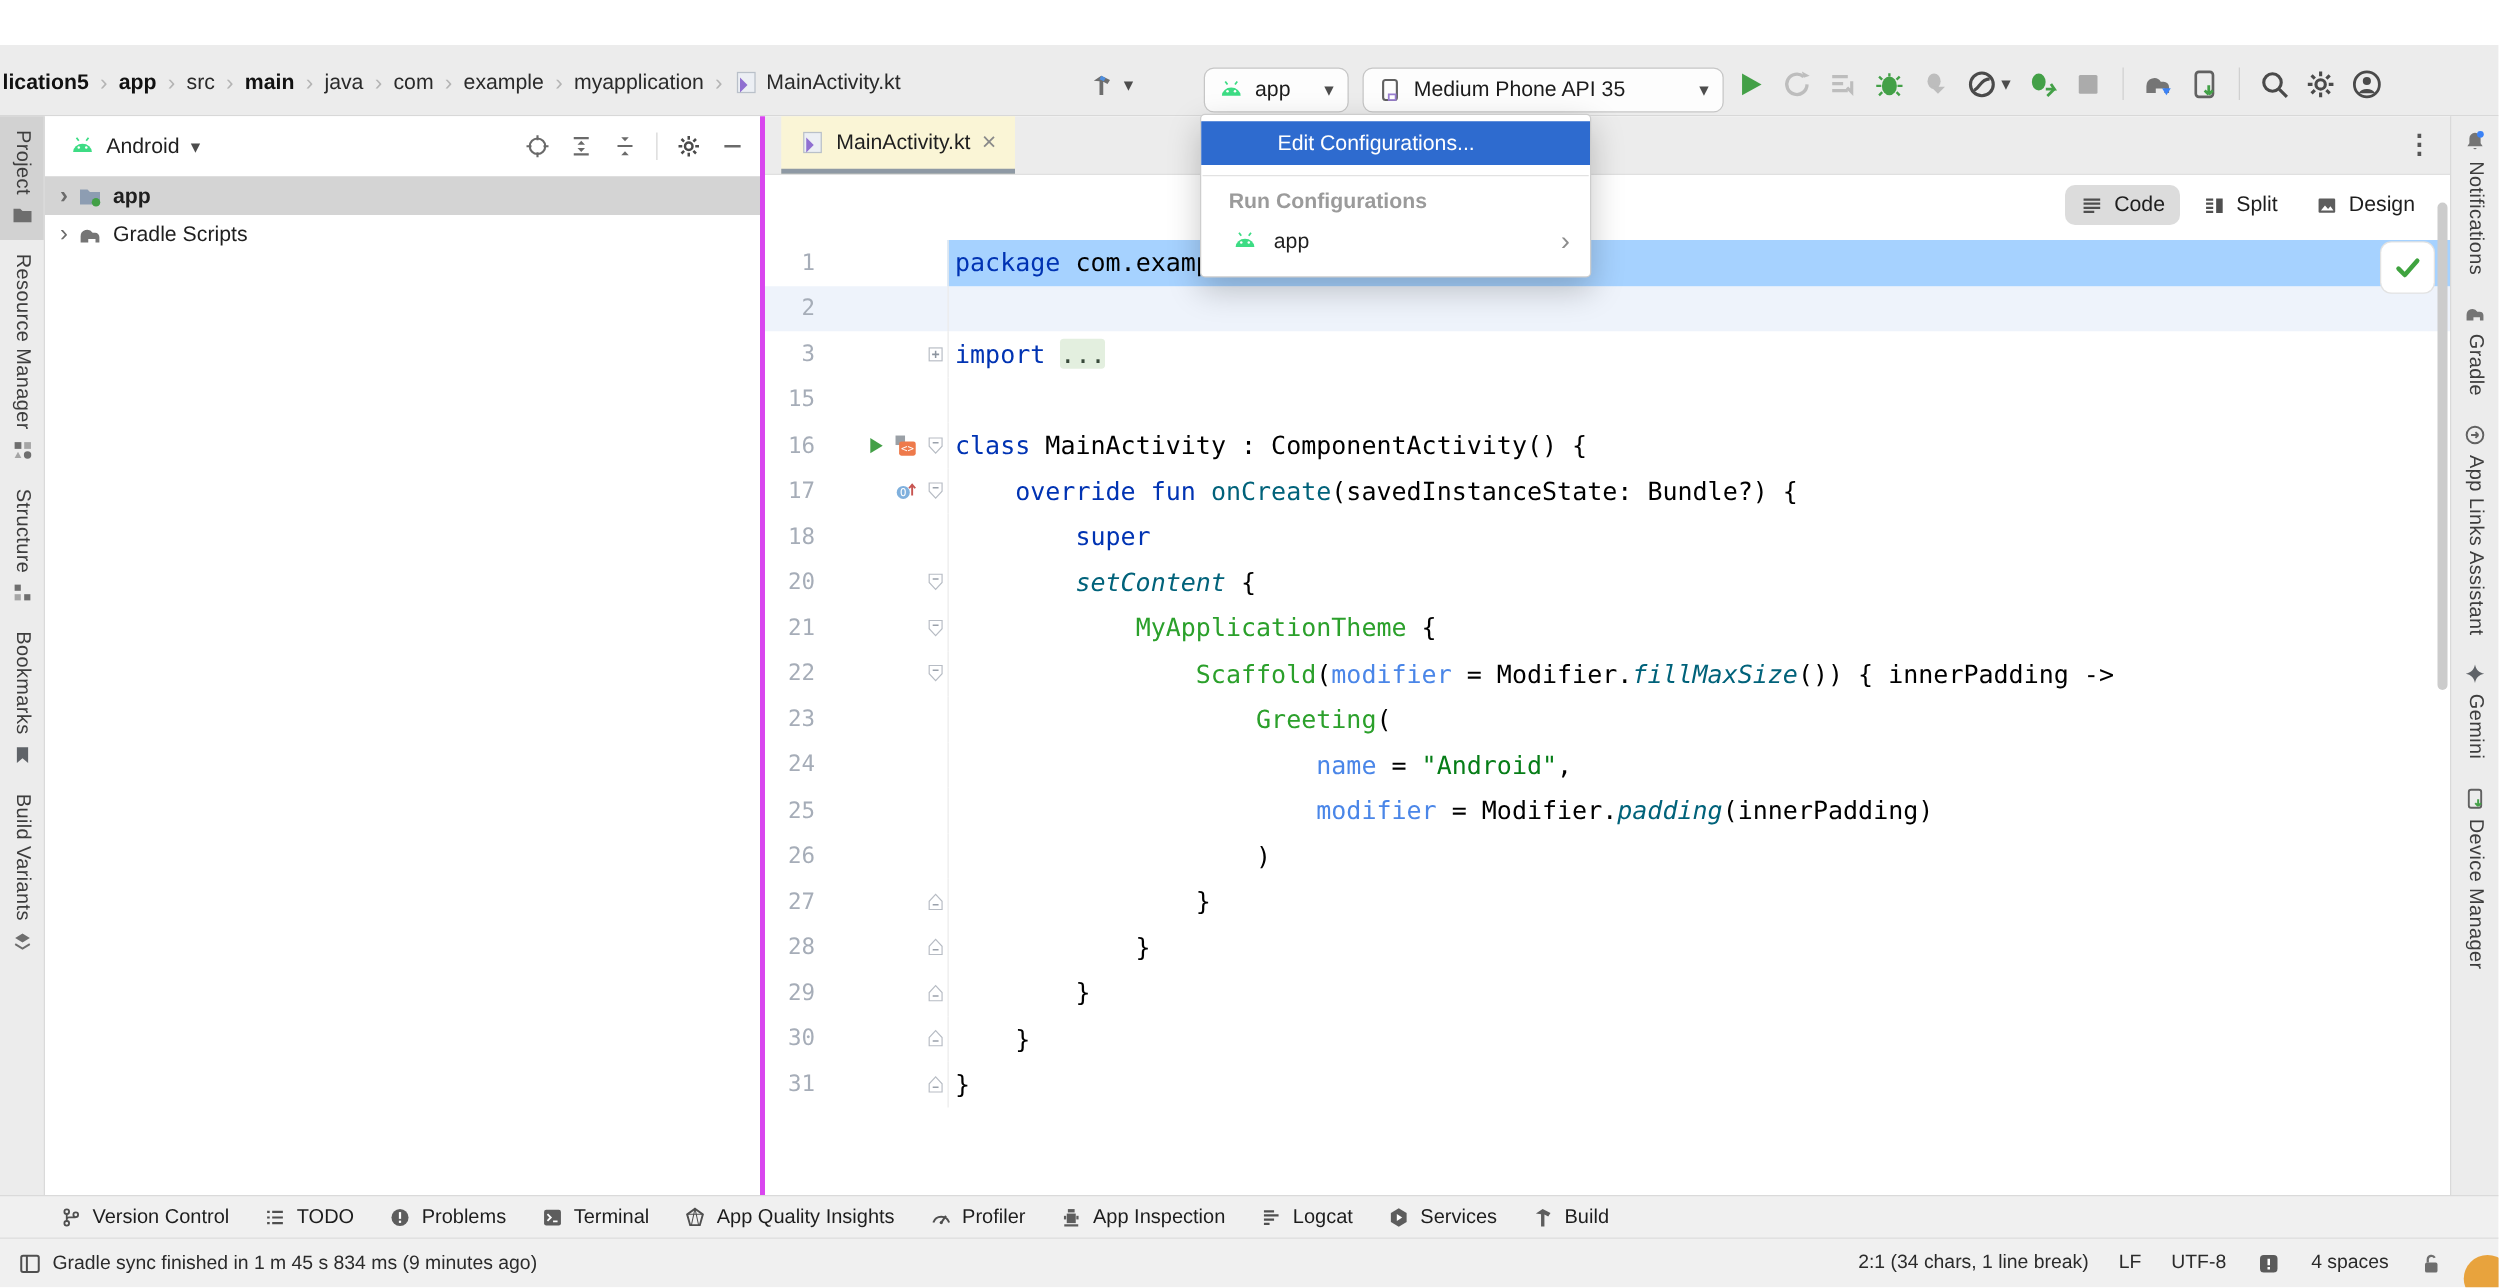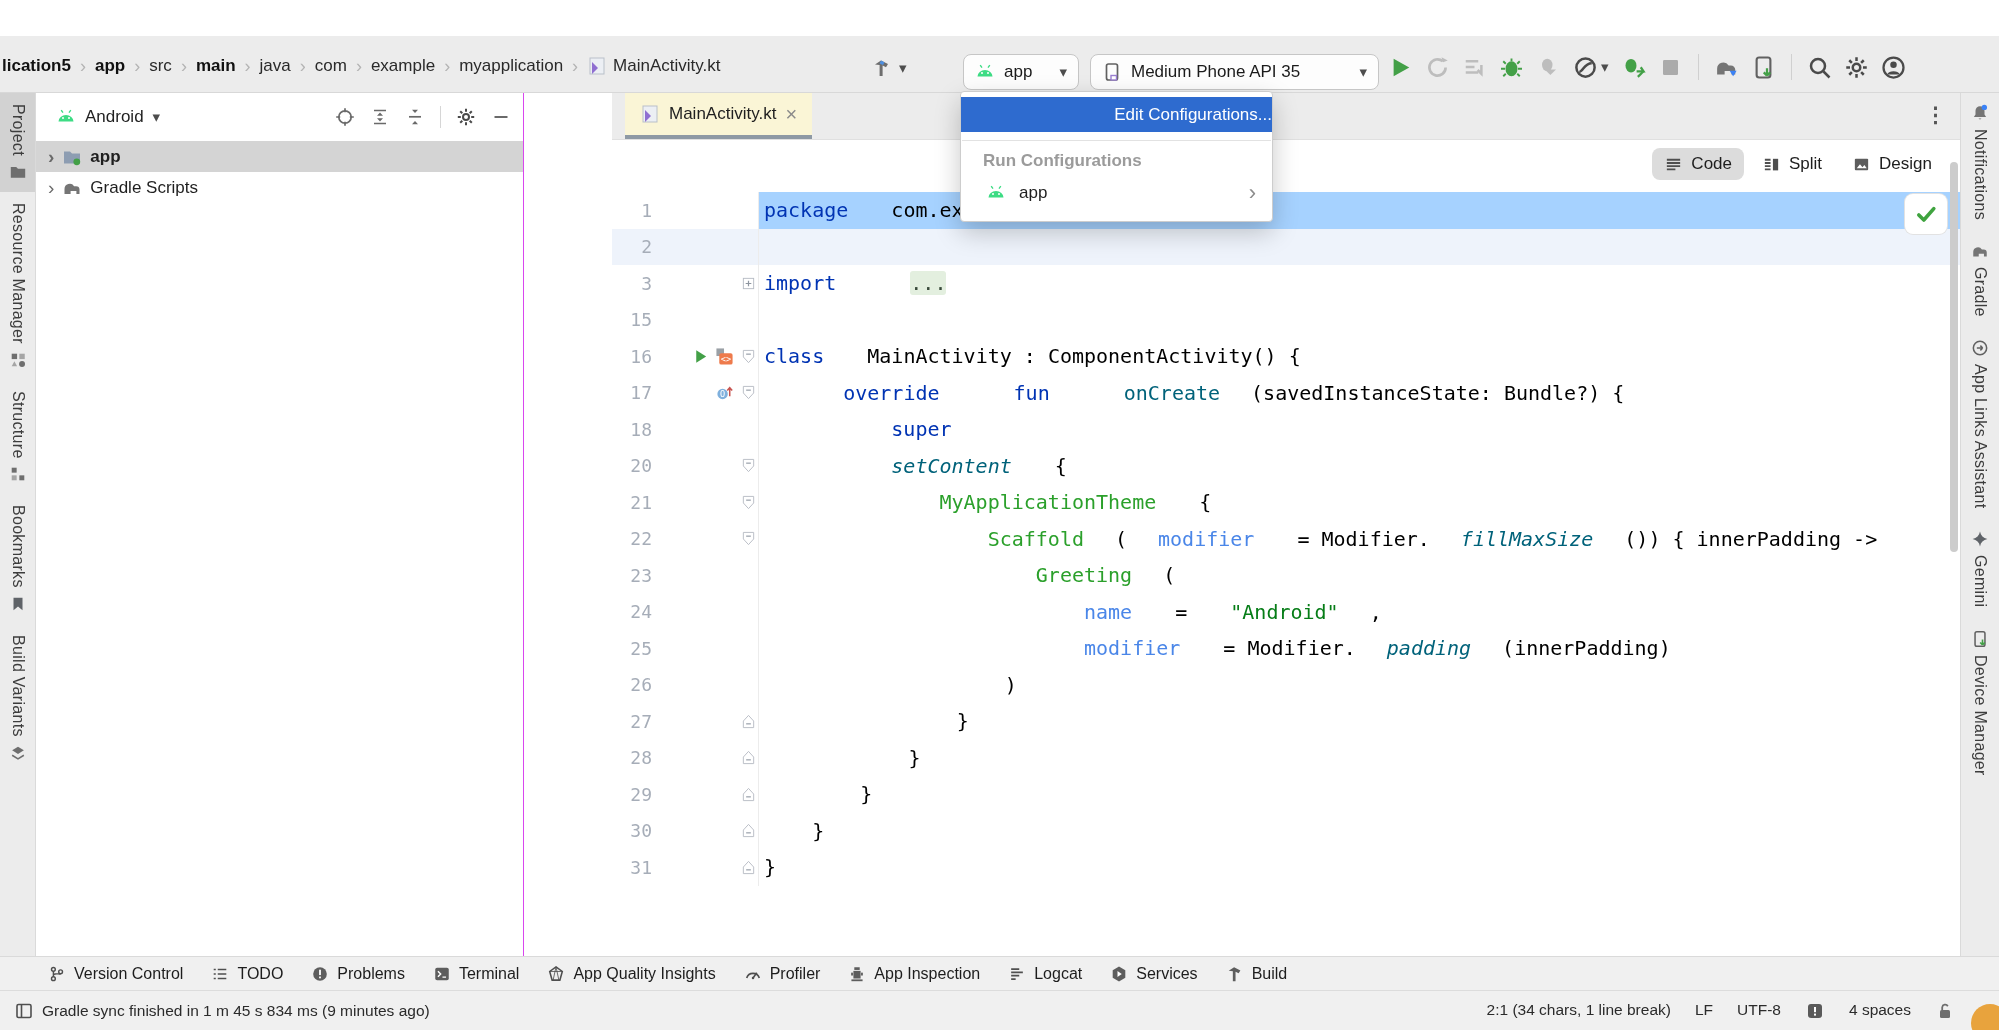--- a/index.html
+++ b/index.html
@@ -42,22 +42,22 @@
               border-right:1px solid #dadada;box-sizing:border-box;display:flex;flex-direction:column;align-items:center;}
   .rightstripe{position:absolute;right:0;top:93px;width:39px;bottom:74px;background:#ececec;
                border-left:1px solid #dadada;box-sizing:border-box;display:flex;flex-direction:column;align-items:center;}
   .stripe-item{width:100%;display:flex;flex-direction:column;align-items:center;gap:7px;
                padding:11px 0;font-size:16px;color:#3d3d3d;}
   .stripe-item .ic svg{width:18px;height:18px;}
   .stripe-item.selected{background:#d2d2d2;}
   .vlabel{writing-mode:vertical-rl;letter-spacing:.3px;}
 
   
-  .projectpanel{position:absolute;left:36px;top:93px;width:488px;bottom:74px;background:#fff;
-                border-right:1px solid #d946ef;box-sizing:border-box;}
+  .projectpanel{position:absolute;left:36px;top:93px;width:576px;bottom:74px;background:#fff;
+                border-right:4px solid #d946ef;box-sizing:border-box;}
   .pheader{height:48px;display:flex;align-items:center;padding:0 12px;}
   .pmode{display:flex;align-items:center;gap:9px;font-size:17px;margin-left:8px;}
   .ptools{margin-left:auto;display:flex;align-items:center;gap:15px;}
   .ptools .ic svg{width:20px;height:20px;}
   .psep{width:1px;height:22px;background:#d6d6d6;}
   .trow{height:31px;display:flex;align-items:center;gap:8px;padding-left:12px;font-size:17px;}
   .trow.selected{background:#d4d4d4;}
   .trow.bold{font-weight:700;}
   .tree-chev::after{content:"›";color:#6b6b6b;font-size:19px;}
   .trow .ic svg{width:20px;height:20px;}
@@ -83,41 +83,41 @@
   .cl{display:flex;height:36.5px;align-items:center;font-family:"DejaVu Sans Mono",monospace;
       font-size:20px;color:#000;}
   .cl.cur{background:var(--current-line,#eef3fb);}
   .ln{width:40px;text-align:right;color:#a6adb8;font-size:18px;flex:none;}
   .gi{width:86px;display:flex;justify-content:flex-end;align-items:center;gap:5px;
       padding-right:4px;flex:none;box-sizing:border-box;}
   .gi .ic svg{width:19px;height:19px;}
   .fcol{width:20px;flex:none;display:flex;justify-content:center;align-items:center;}
   .fcol .ic svg{width:15px;height:15px;}
   .ct{flex:1;white-space:pre;border-left:1px solid #ececec;padding-left:5px;height:100%;
-      display:flex;align-items:center;gap:31px;}
+      display:flex;align-items:center;}
   .ct.sel{background:var(--selection-blue,#a6d2ff);}
   .kw{color:var(--keyword-blue,#0033b3);}
   .fn{color:var(--function-teal,#00627a);}
   .fni{color:var(--function-teal,#00627a);font-style:italic;}
   .comp{color:var(--composable-green,#2ba02b);}
   .str{color:var(--string-green,#067d17);}
   .param{color:var(--named-arg-blue,#4a86e8);}
   .folded{background:#e3efdf;color:#38493a;border-radius:3px;}
   .pl{color:#000;}
   .checkwidget{position:absolute;top:54px;right:13px;width:42px;height:40px;background:#fff;
                border-radius:8px;display:flex;align-items:center;justify-content:center;
                box-shadow:0 0 0 1px #e2e2e2;z-index:6;}
   .checkwidget .ic svg{width:24px;height:24px;}
   .scrollthumb{position:absolute;right:2px;top:22px;width:8px;height:390px;background:#ccc;border-radius:4px;z-index:4;}
 
   
   .menu{position:absolute;left:960px;top:91px;width:313px;background:#fff;border:1px solid #cdcdcd;
         border-radius:4px;box-shadow:0 10px 26px rgba(0,0,0,.22);padding:5px 0 10px;z-index:50;box-sizing:border-box;}
   .mi-edit{height:35px;background:var(--accent-blue,#2e6bcf);color:#fff;display:flex;align-items:center;
-           padding-left:83px;font-size:17px;font-weight:500;justify-content:flex-end;}
+           padding-left:61px;font-size:17px;font-weight:500;}
   .msep{height:1px;background:#e2e2e2;margin:8px 1px 7px;}
   .msec{color:#9b9b9b;font-weight:700;font-size:17px;height:26px;display:flex;align-items:center;padding-left:22px;}
   .mi-app{height:37px;display:flex;align-items:center;gap:13px;padding-left:25px;font-size:17px;position:relative;}
   .mi-app .ic svg{width:20px;height:20px;}
   .menu-chev{position:absolute;right:16px;}
   .menu-chev::after{content:"›";color:#8d8d8d;font-size:22px;}
 
   
   .bottombar{position:absolute;left:0;right:0;bottom:40px;height:34px;background:#f0f0f0;
              border-top:1px solid #dadada;display:flex;align-items:center;gap:28px;

